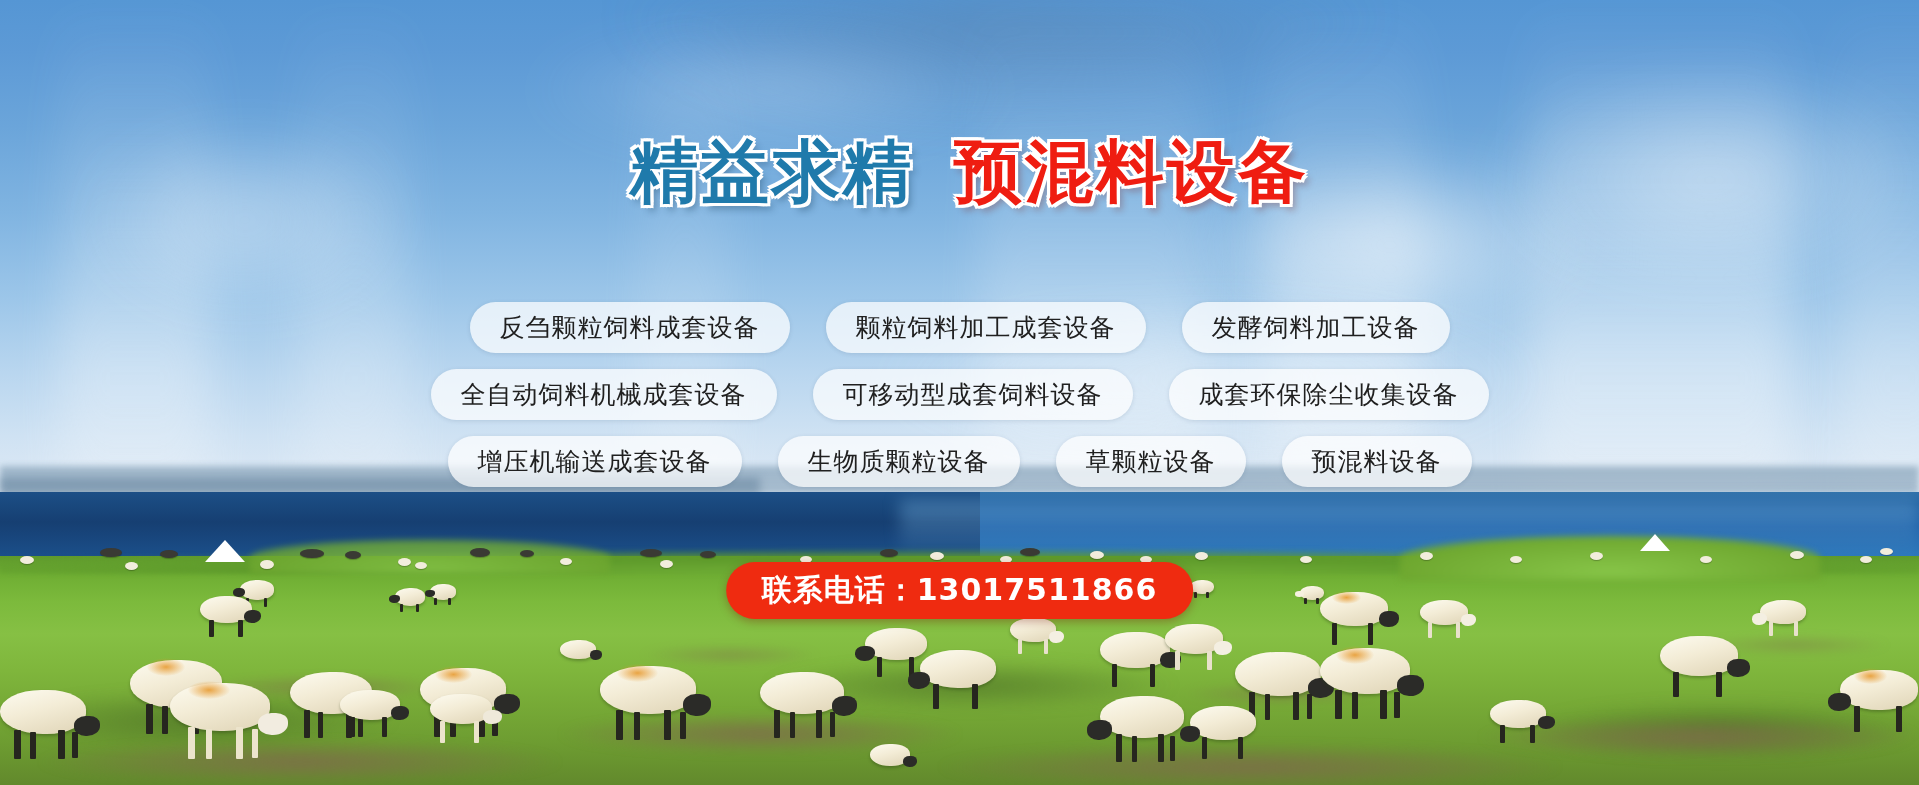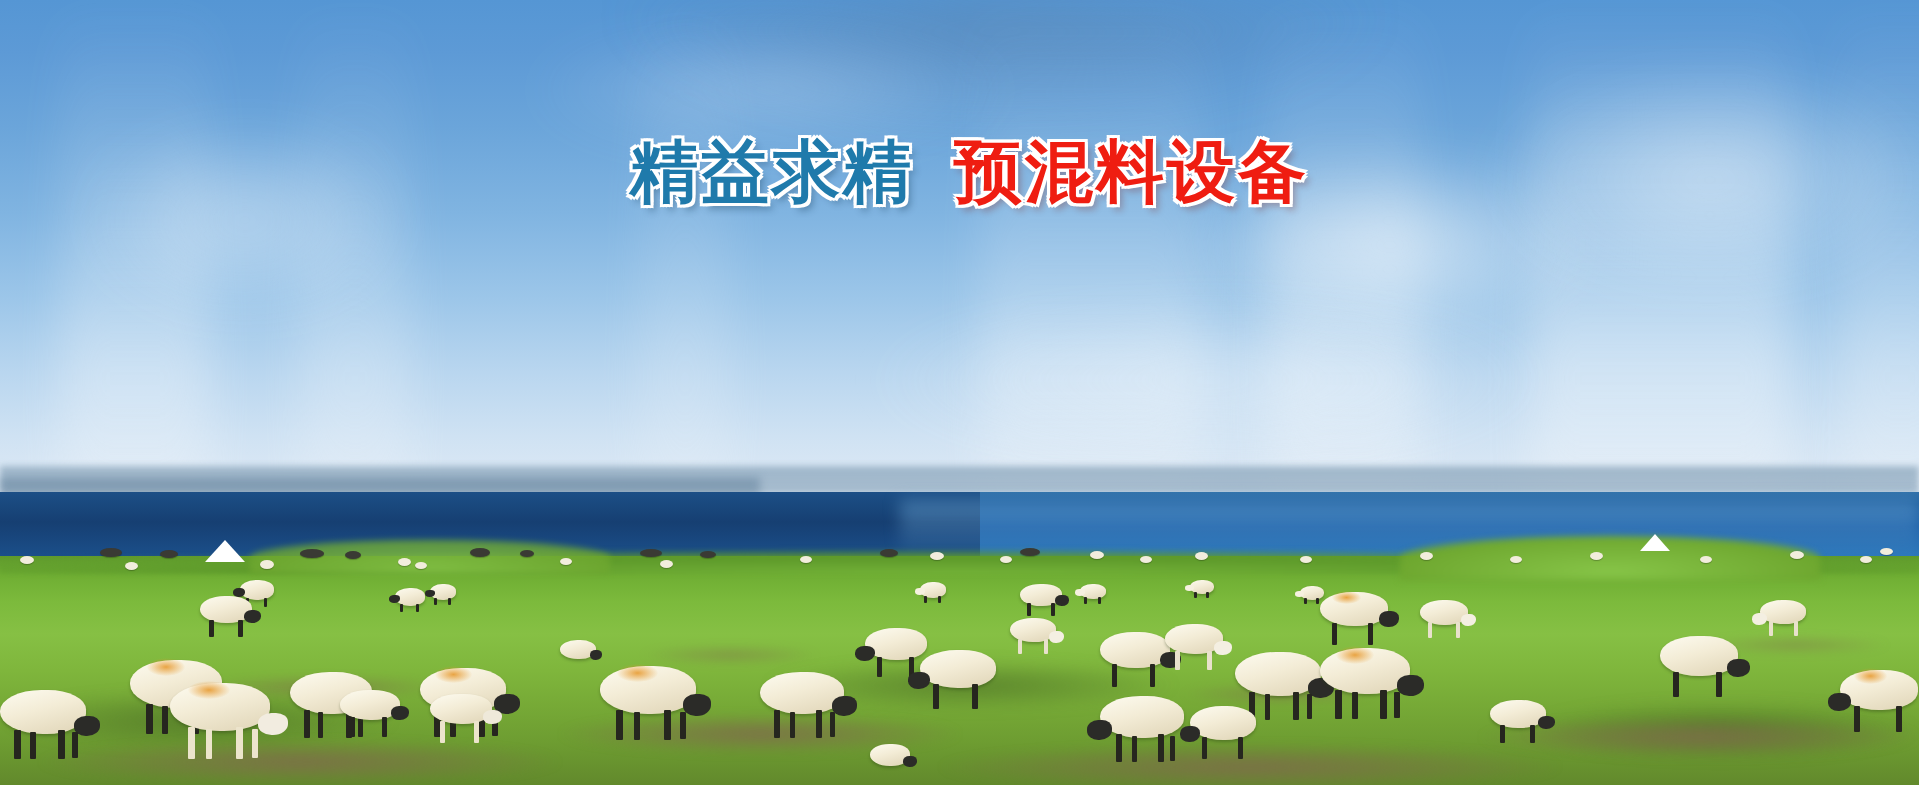--- a/index.html
+++ b/index.html
@@ -541,15 +541,38 @@
     <div class="sheep" style="left:560px;top:640px;width:36px;height:19px;">
       <div class="body"></div>
       <div class="head" style="right:-6px;top:10px;width:12px;height:10px;"></div>
     </div>
   </div>
 
   <div class="headline">
     <span class="blue">精益求精</span><span class="gap"></span><span class="red">预混料设备</span>
   </div>
 
-
+  <div class="pill-rows">
+
+    <div class="pill-row">
+      <div class="pill">反刍颗粒饲料成套设备</div>
+      <div class="pill">颗粒饲料加工成套设备</div>
+      <div class="pill">发酵饲料加工设备</div>
+    </div>
+
+    <div class="pill-row">
+      <div class="pill">全自动饲料机械成套设备</div>
+      <div class="pill">可移动型成套饲料设备</div>
+      <div class="pill">成套环保除尘收集设备</div>
+    </div>
+
+    <div class="pill-row">
+      <div class="pill">增压机输送成套设备</div>
+      <div class="pill">生物质颗粒设备</div>
+      <div class="pill">草颗粒设备</div>
+      <div class="pill">预混料设备</div>
+    </div>
+
+  </div>
+
+  <div class="cta">联系电话：13017511866</div>
 
 </div>
 
 </body></html>

